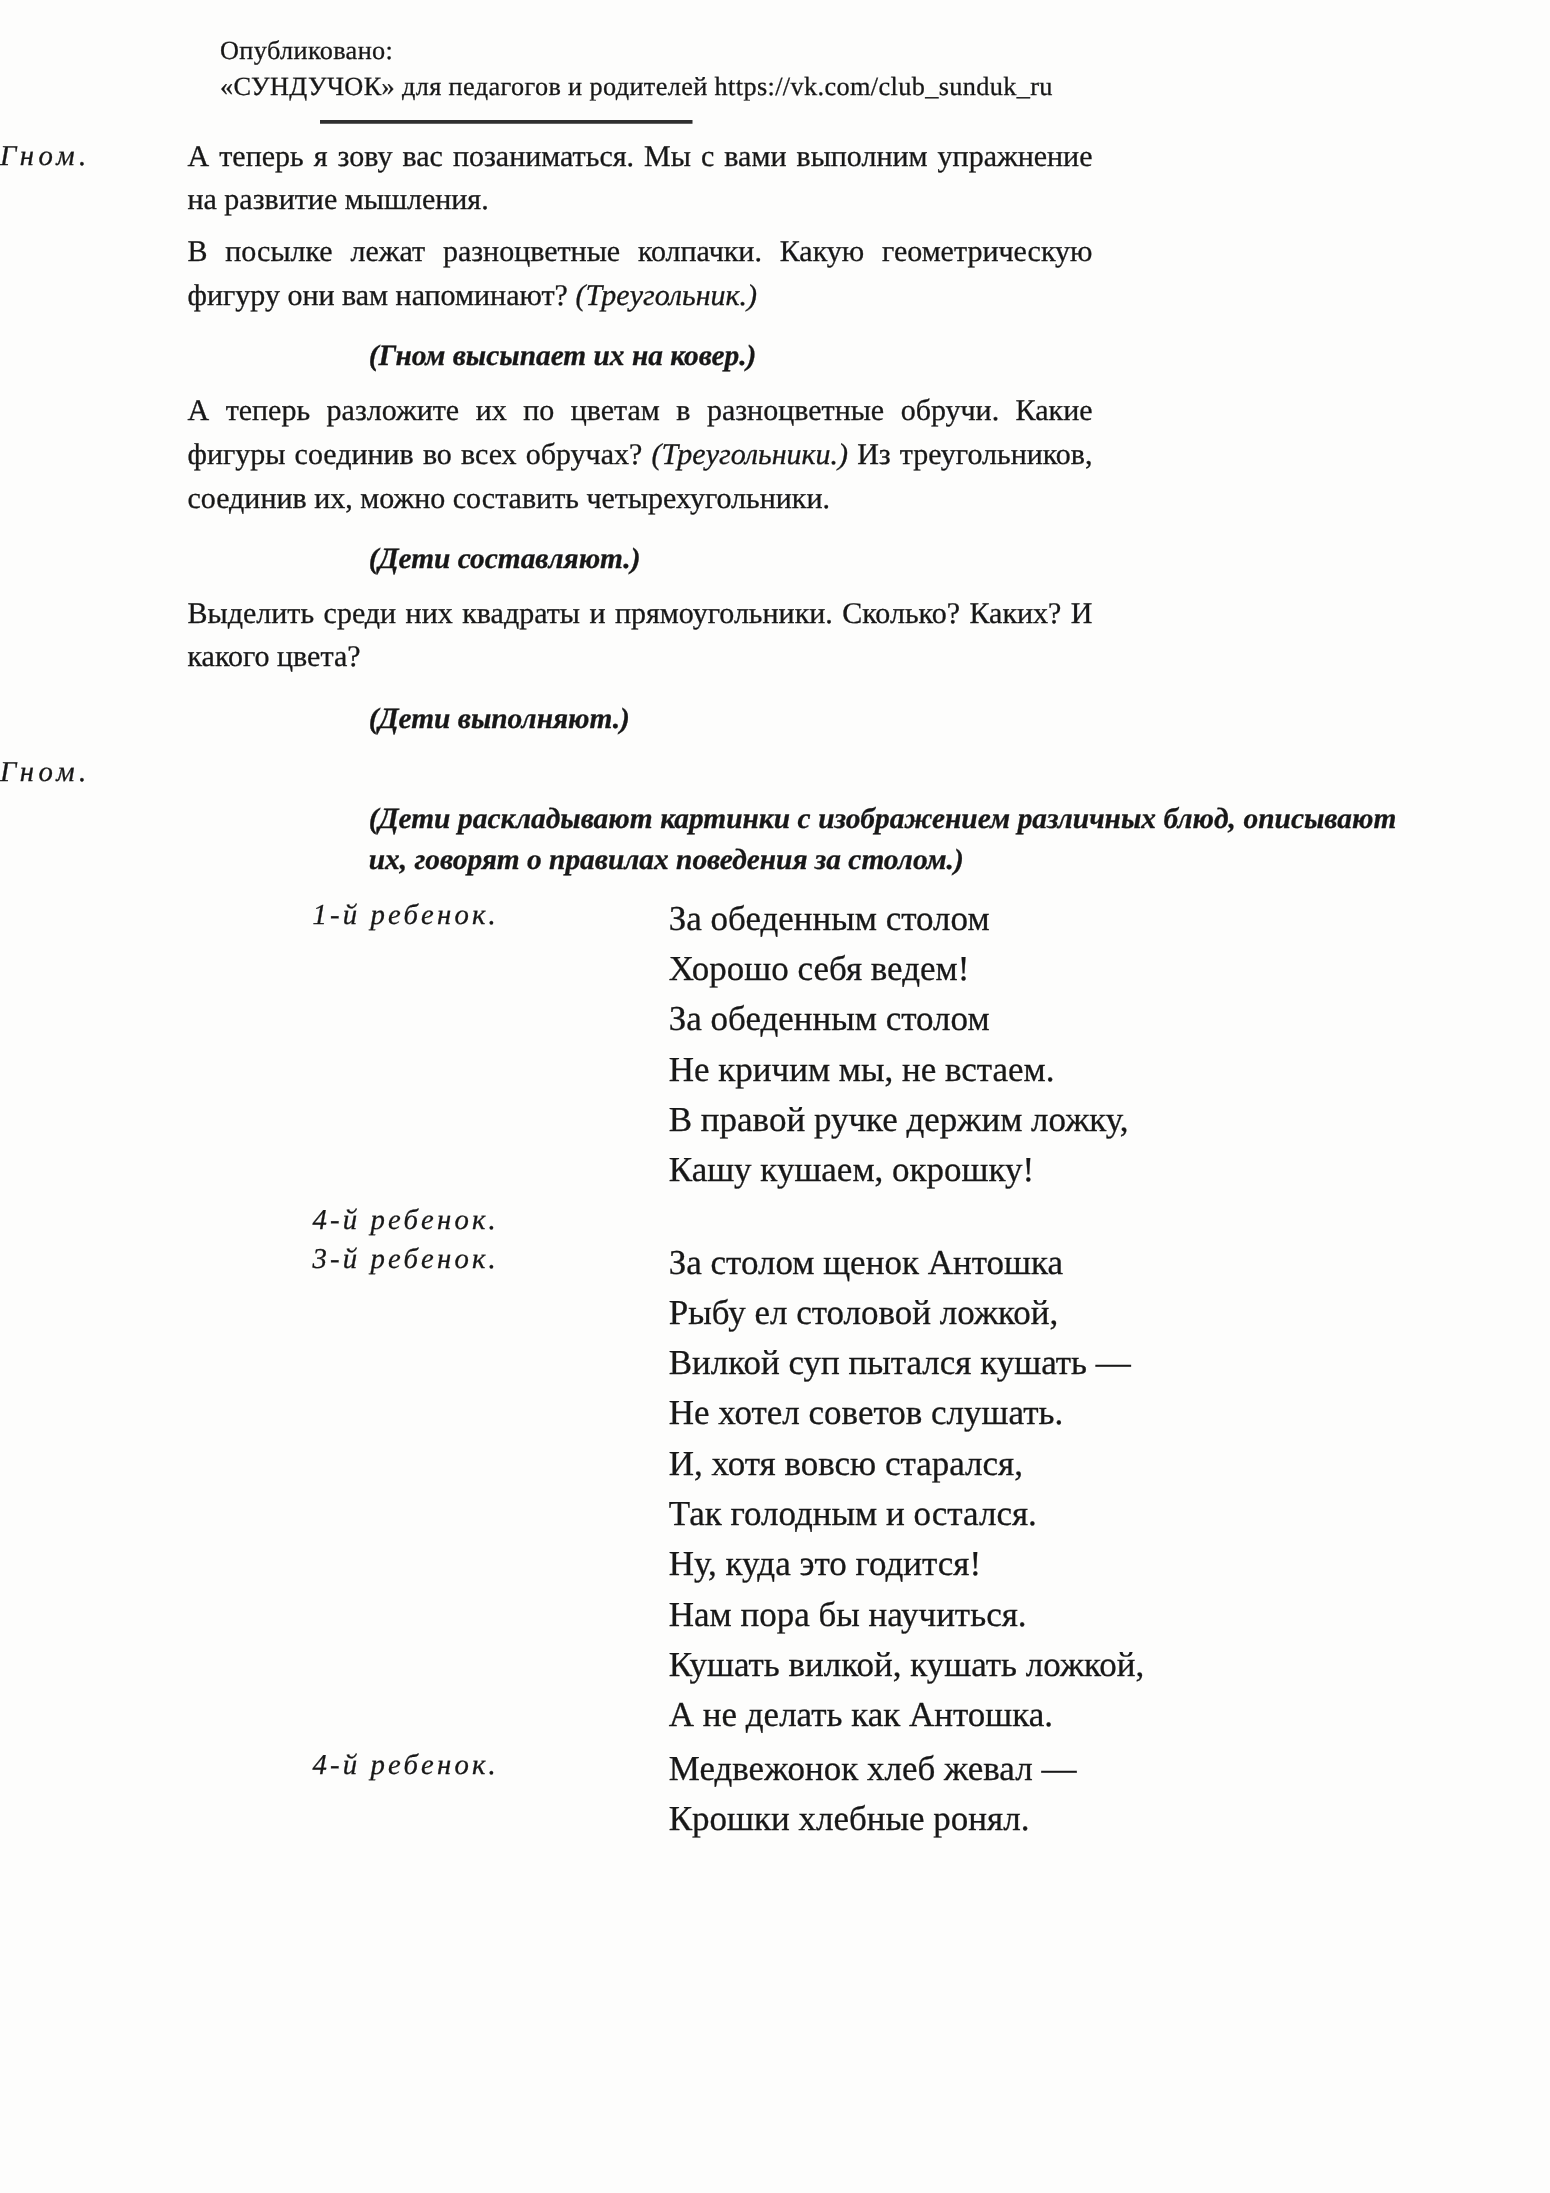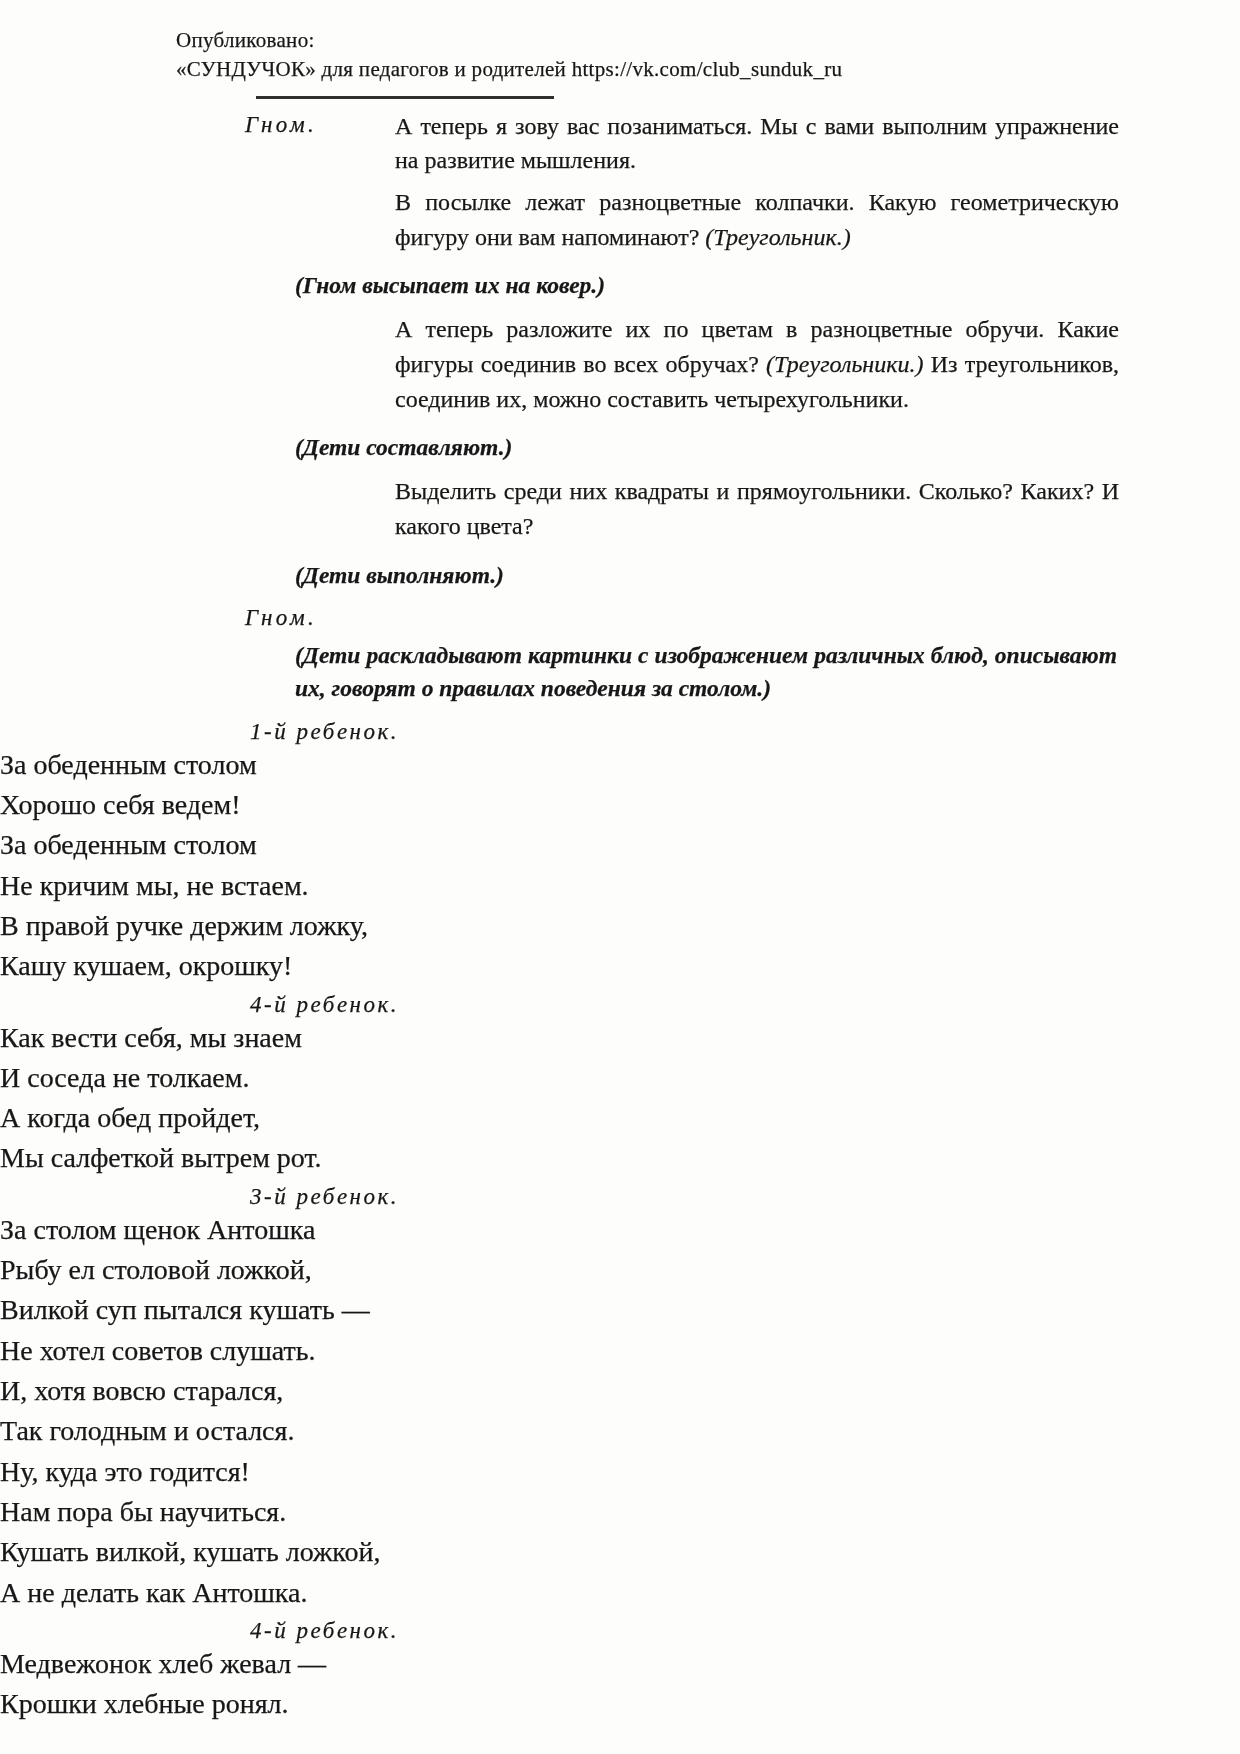--- a/index.html
+++ b/index.html
@@ -24,21 +24,20 @@
     margin: 12px 0 0 256px;
     width: 298px;
     border-top: 3px solid #2f2f2f;
   }
   .content { padding-top: 4px; }
 
   .row { display: flex; align-items: flex-start; margin-top: 6px; }
   .speaker-col {
     flex-shrink: 0;
     width: 150px;
-    margin-left: 245px;
     font-style: italic;
     font-size: 23px;
     letter-spacing: 3.5px;
     padding-top: 3px;
     white-space: nowrap;
   }
   .speaker-col.wide { width: 285px; margin-left: 250px; letter-spacing: 2.5px; }
   .text-col { width: 724px; }
   .para {
     font-size: 24px;
@@ -49,21 +48,21 @@
   .it { font-style: italic; margin-top: 44px; }
   .stage {
     margin: 8px 0 10px 295px;
     width: 822px;
     font-size: 23.5px;
     font-style: italic;
     font-weight: 600;
     line-height: 1.42;
     text-align: justify;
   }
-  .verse-row { margin-top: 2px; flex-direction: column; }
+  .verse-row { margin-top: 2px; }
   .verse-lines {
     width: 600px;
     font-size: 28px;
     line-height: 1.44;
     white-space: pre-line;
   }
 </style>
 </head>
 <body>
 
@@ -117,24 +116,20 @@
       <div class="verse-lines">За обеденным столом
 Хорошо себя ведем!
 За обеденным столом
 Не кричим мы, не встаем.
 В правой ручке держим ложку,
 Кашу кушаем, окрошку!</div>
     </div>
 
     <div class="row verse-row">
       <div class="speaker-col wide">4-й ребенок.</div>
-      <div class="verse-lines">Как вести себя, мы знаем
-И соседа не толкаем.
-А когда обед пройдет,
-Мы салфеткой вытрем рот.</div>
     </div>
 
     <div class="row verse-row">
       <div class="speaker-col wide">3-й ребенок.</div>
       <div class="verse-lines">За столом щенок Антошка
 Рыбу ел столовой ложкой,
 Вилкой суп пытался кушать —
 Не хотел советов слушать.
 И, хотя вовсю старался,
 Так голодным и остался.

